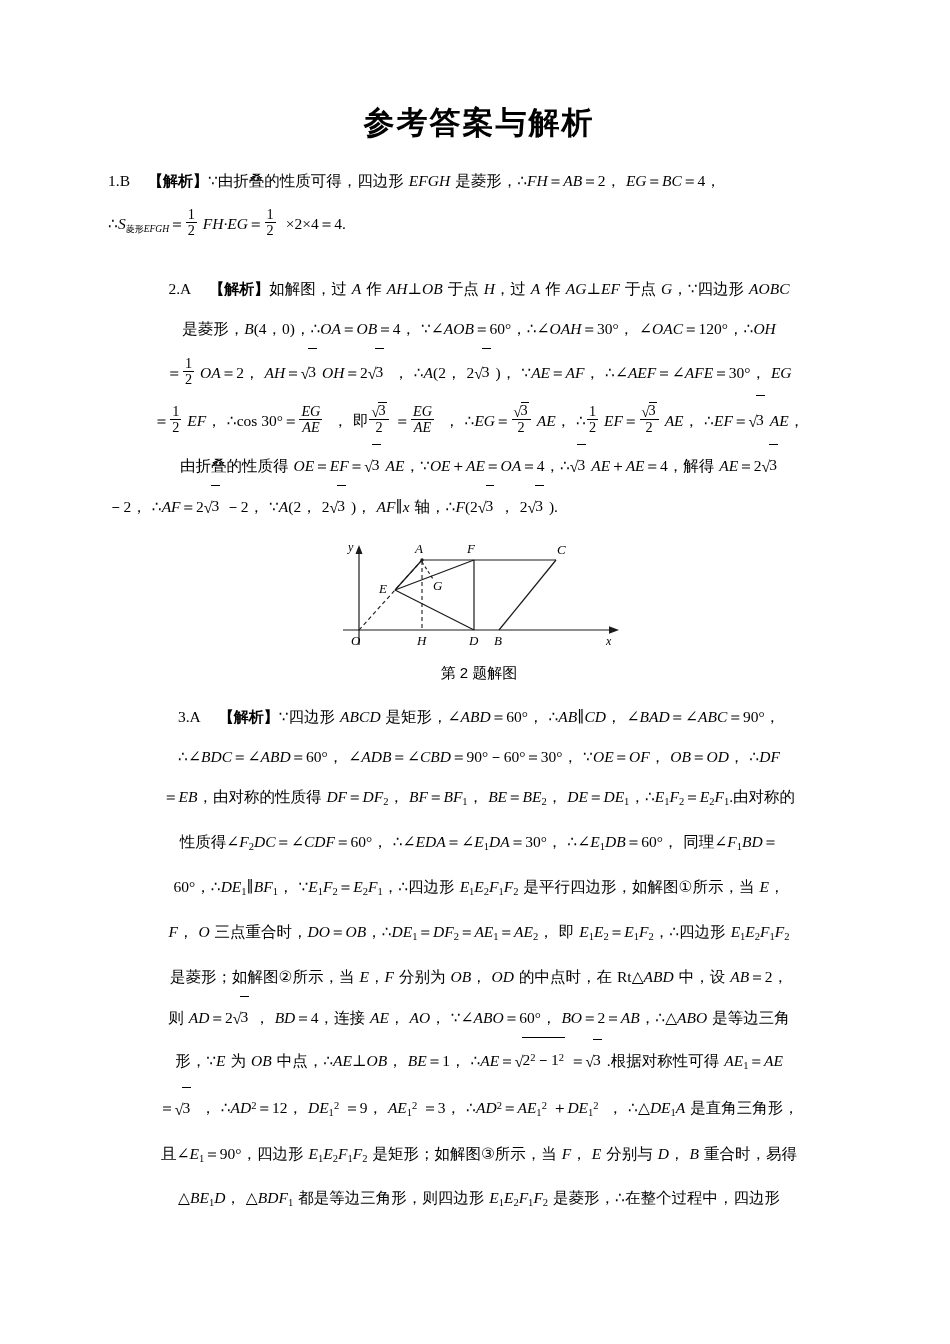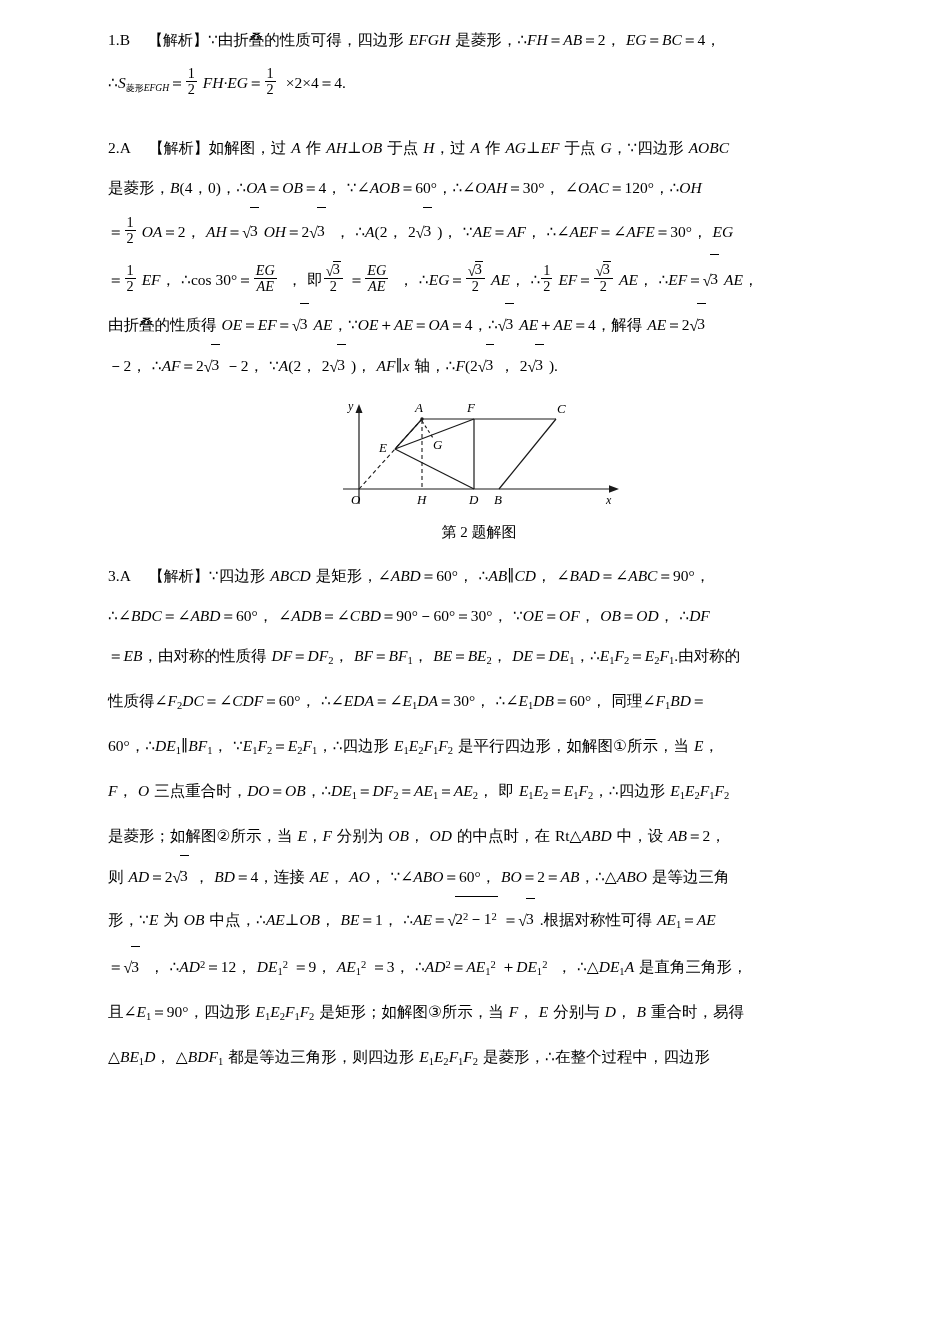--- a/index.html
+++ b/index.html
@@ -47,28 +47,28 @@
     font-size: 15.5px;
     line-height: 40px;
     text-align: justify;
   }
   .answer-block.b2 { margin-top: 17px; }
   .answer-block.b3 { margin-top: 14px; }
 
   .ln { display: block; white-space: nowrap; }
   .ln.justify {
     display: flex;
-    justify-content: flex-start;
+    justify-content: center;
     white-space: nowrap;
   }
 
   .num { font-family: "Liberation Serif", serif; }
   .tag {
     font-family: "DejaVu Sans", "Liberation Sans", sans-serif;
-    font-weight: normal;
+    font-weight: bold;
     font-size: 15px;
   }
   .cn { font-family: "DejaVu Sans", "Liberation Sans", sans-serif; font-size: 15.5px; }
   .it { font-style: italic; font-family: "Liberation Serif", serif; }
   .rm { font-family: "Liberation Serif", serif; font-style: normal; }
   .sp { display: inline-block; width: 5px; }
   .sp2 { display: inline-block; width: 9px; }
 
   
   .frac {
@@ -100,32 +100,33 @@
   sup { font-size: 0.68em; vertical-align: 0.42em; }
   .subsc { font-size: 0.62em; vertical-align: -0.3em; }
 
   
   .figure-wrap {
     margin-top: 6px;
     text-align: center;
   }
   .fig-caption {
     text-align: center;
-    font-family: Liberation Serif, serif;
+    font-family: Liberation Sans, sans-serif;
     font-size: 15px;
     margin-top: 2px;
   }
   svg text { font-family: "Liberation Serif", serif; font-style: italic; }
 </style>
 </head>
 <body>
 
 <div class="page">
   <div class="content">
 
+    <div class="doc-title">参考答案与解析</div>
 
     <div class="answer-block b1">
       <span class="ln">
         <span class="num">1.</span><span class="rm">B</span><span class="sp2"></span><span class="sp2"></span><span class="tag">【解析】</span><span class="cn">∵由折叠的性质可得，四边形</span><span class="sp"></span><span class="it">EFGH</span><span class="sp"></span><span class="cn">是菱形，</span><span class="cn">∴</span><span class="it">FH</span>＝<span class="it">AB</span>＝<span class="rm">2</span>，<span class="sp"></span><span class="it">EG</span>＝<span class="it">BC</span>＝<span class="rm">4</span>，
       </span>
       <span class="ln" style="line-height:46px;">
         <span class="cn">∴</span><span class="it">S</span><span class="subsc"><span class="cn" style="font-size:9px;">菱形</span><span class="it">EFGH</span></span>＝<span class="frac"><span class="top">1</span><span class="bar"></span><span class="bot">2</span></span><span class="sp"></span><span class="it">FH·EG</span>＝<span class="frac"><span class="top">1</span><span class="bar"></span><span class="bot">2</span></span><span class="sp2"></span><span class="rm">×2×4＝4.</span>
       </span>
     </div>
 

